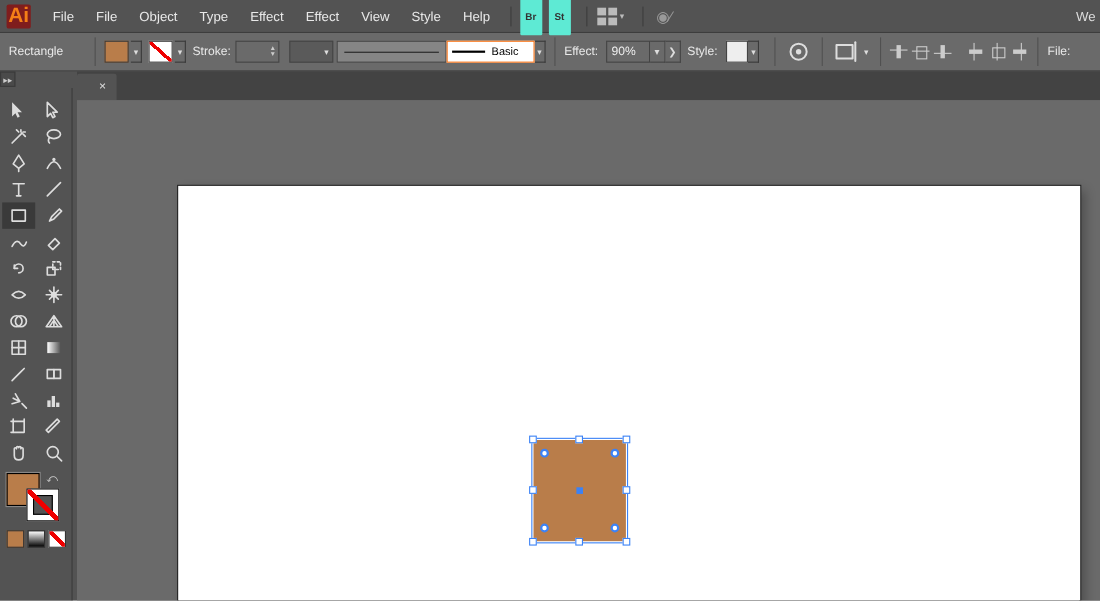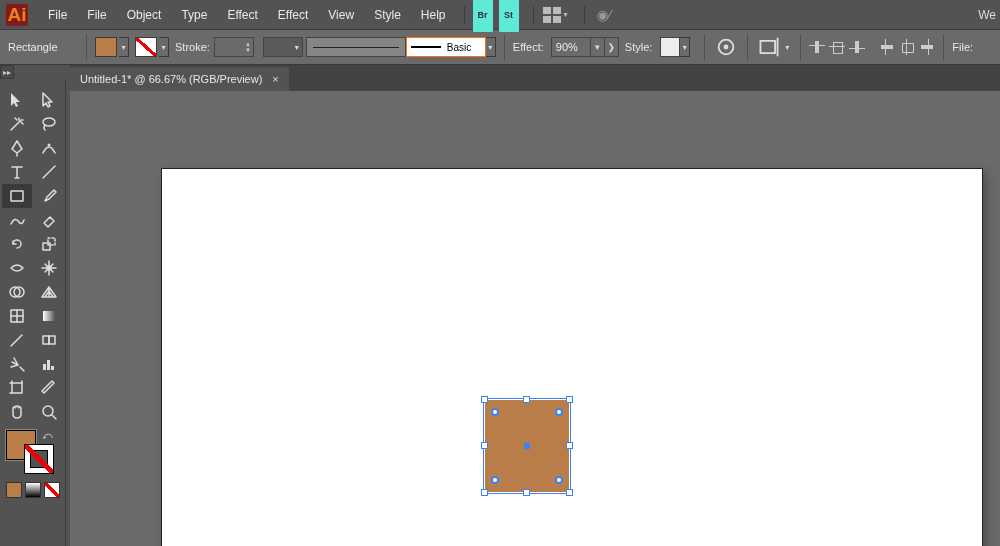--- a/index.html
+++ b/index.html
@@ -200,21 +200,20 @@
   <div class="sep2"></div>
   <div class="ctrl-group">
     <span class="ctrl-label">File:</span>
   </div>
 </div>
 
 <div class="expand-tab">▸▸</div>
 
 <div class="tabbar">
   <div class="tab">
-    <span>Untitled-1* @ 66.67% (RGB/Preview)</span>
     <span class="close">×</span>
   </div>
 </div>
 
 <div class="toolbar">
   <div class="row">
     <div class="tool">
         <svg viewBox="0 0 18 18" class="isvg fill">
           <path d="M3 2 L3 15 L6 12 L8 16 L10 15 L8 11 L12 11 Z"></path>
         </svg>

